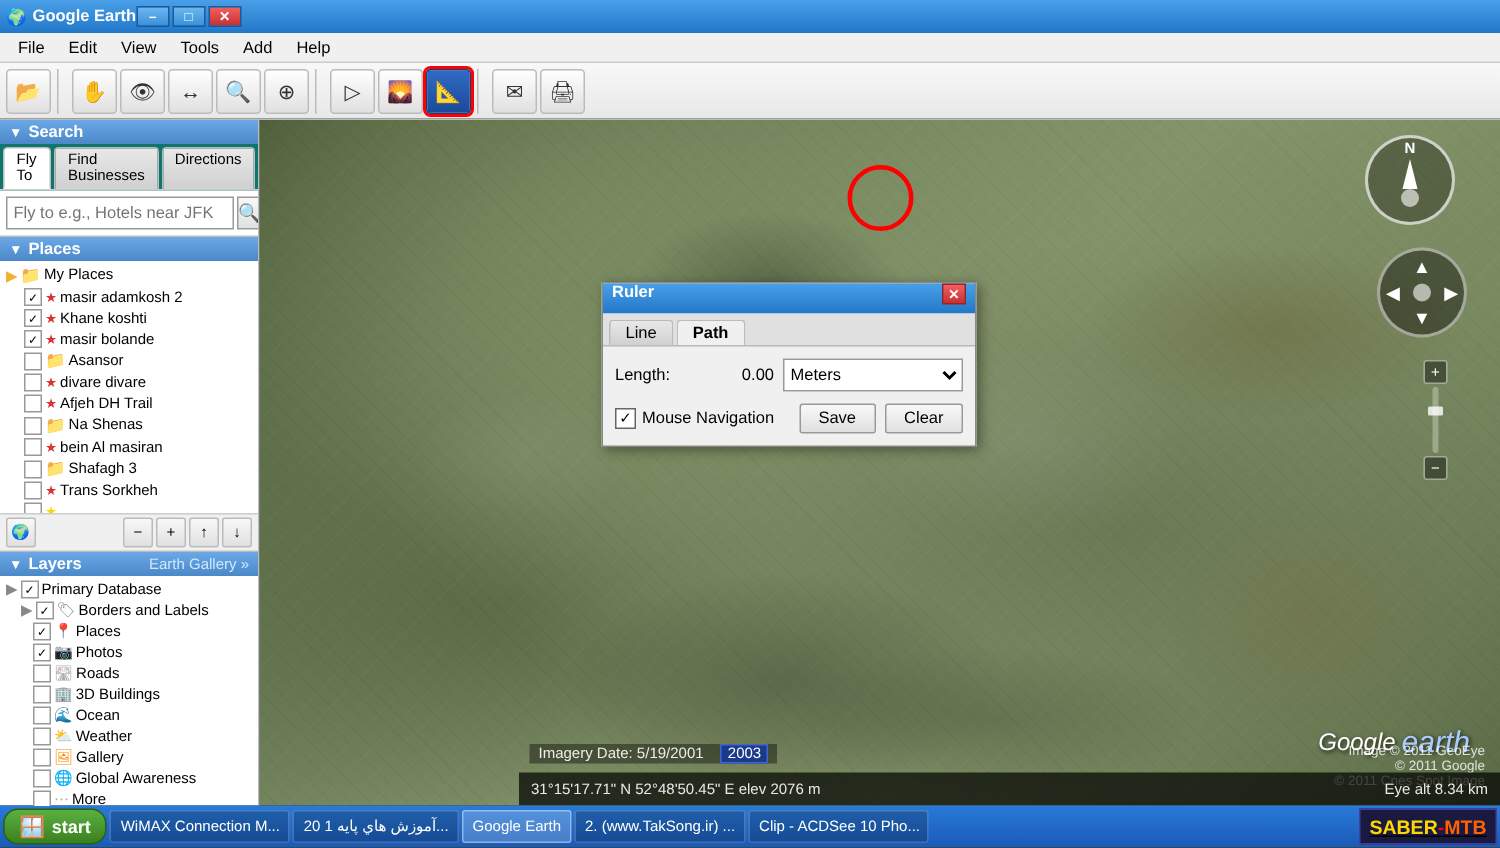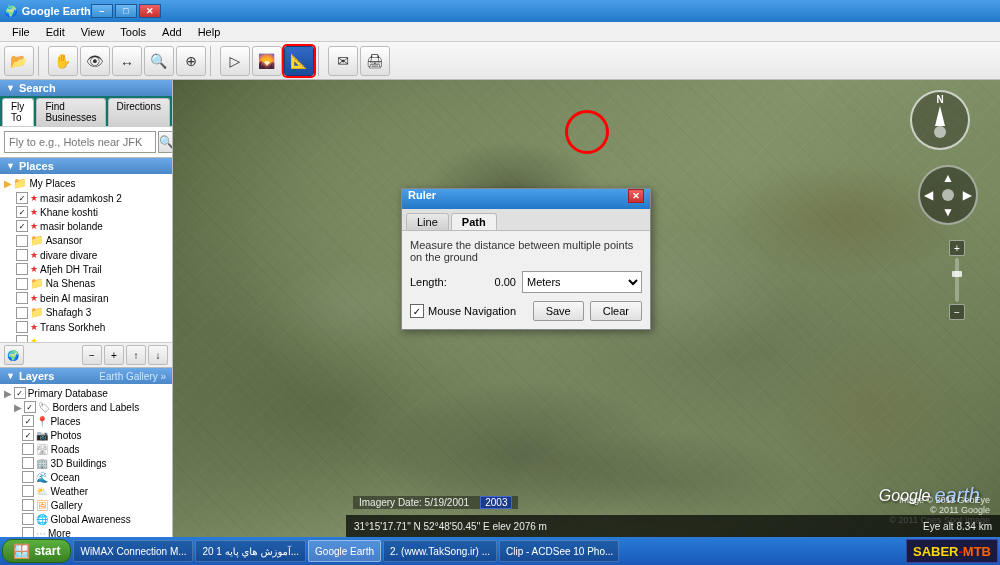--- a/index.html
+++ b/index.html
@@ -452,20 +452,21 @@
       text-overflow: ellipsis;
     }
     .taskbar-item.active {
       background: rgba(255,255,255,0.2);
       border-color: rgba(255,255,255,0.4);
     }
     #taskbar-right {
       margin-left: auto;
       display: flex;
       align-items: flex-start;
+      text-decoration: underline;
     }
     #saber-logo {
       height: 24px;
       background: #1a1a40;
       display: flex;
       align-items: center;
       padding: 0 6px;
       font-weight: bold;
       font-size: 13px;
       border: 1px solid #4040a0;
@@ -876,21 +877,20 @@
       <div id="ruler-dialog">
         <div id="ruler-title-bar">
           <span>Ruler</span>
           <div id="ruler-close">✕</div>
         </div>
         <div id="ruler-tabs">
           <div class="ruler-tab">Line</div>
           <div class="ruler-tab active">Path</div>
         </div>
         <div id="ruler-body">
-          <div id="ruler-description">Measure the distance between multiple points on the ground</div>
           <div id="ruler-length-row">
             <span id="ruler-length-label">Length:</span>
             <span id="ruler-length-value">0.00</span>
             <select id="ruler-unit-select">
               <option>Meters</option>
               <option>Kilometers</option>
               <option>Miles</option>
               <option>Feet</option>
             </select>
           </div>

